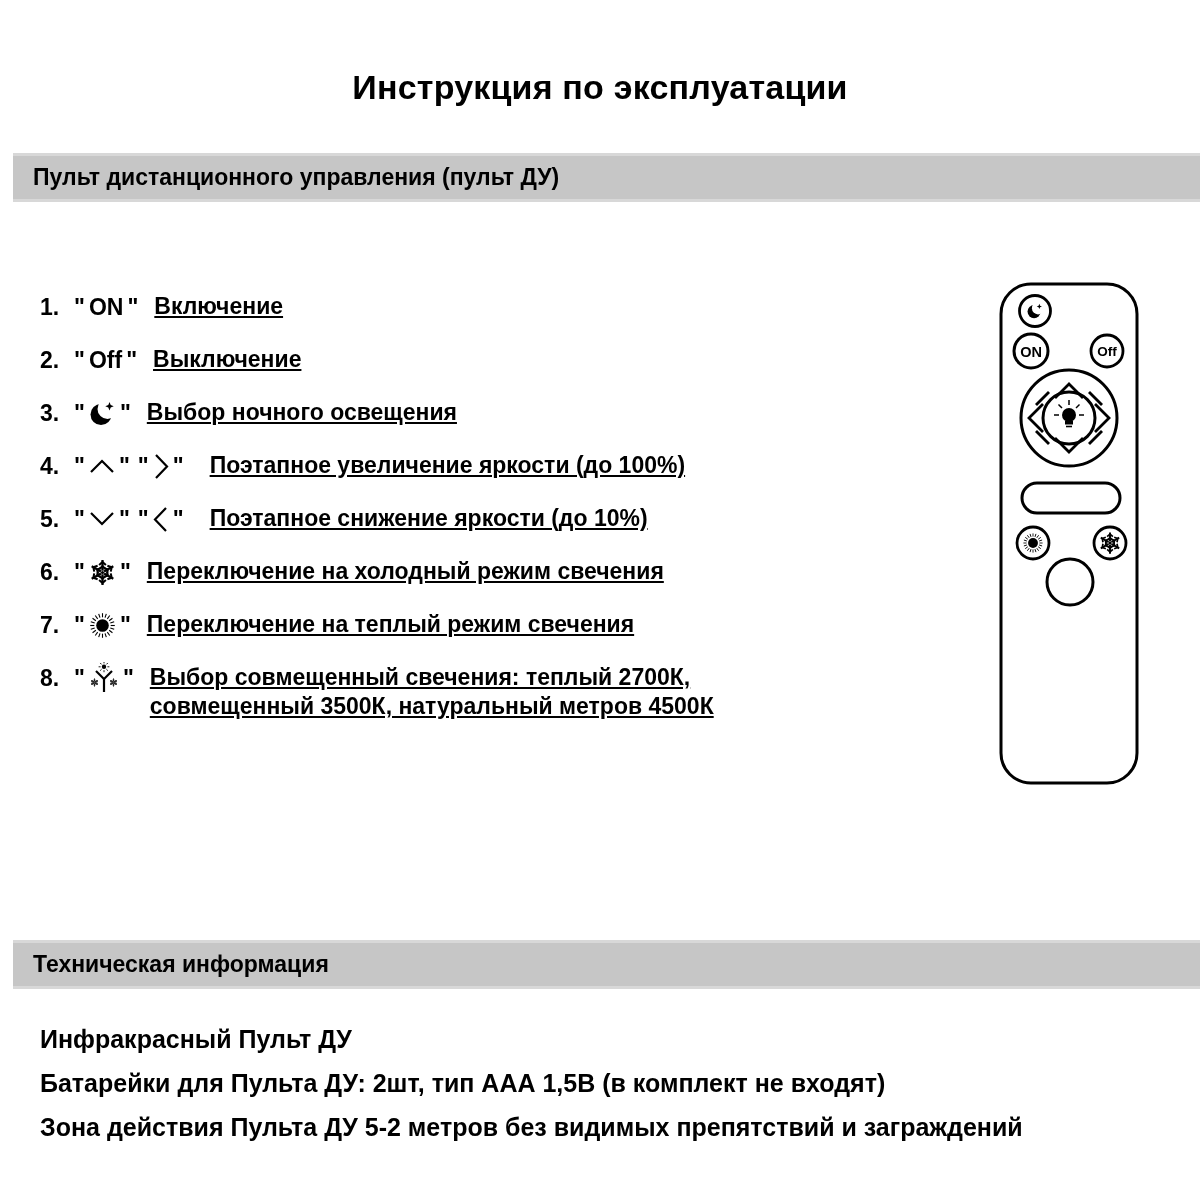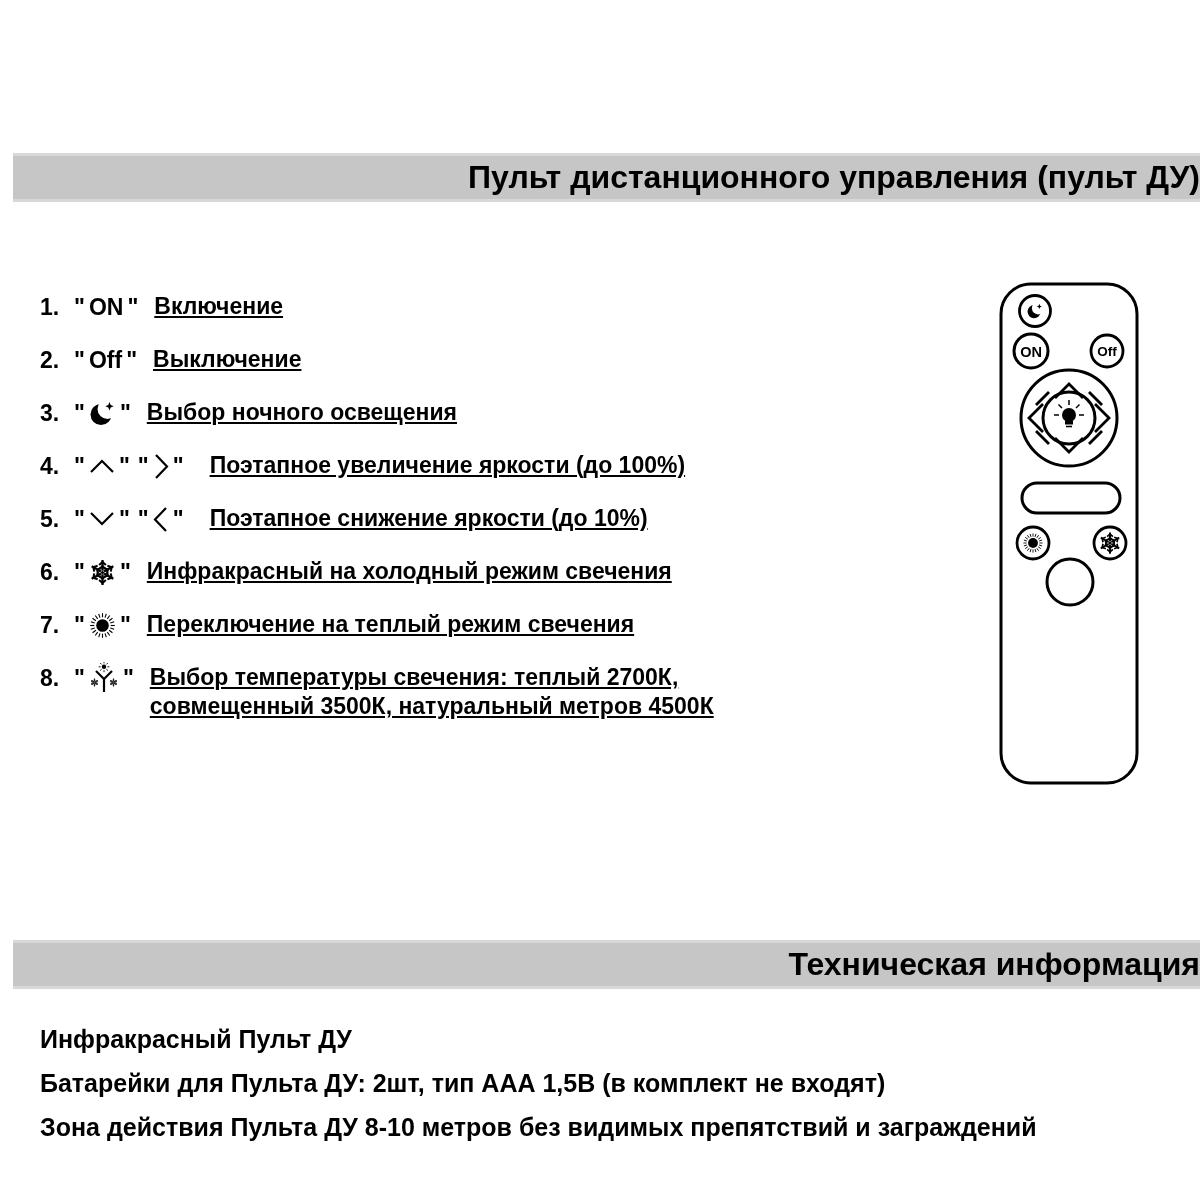--- a/index.html
+++ b/index.html
@@ -26,22 +26,21 @@
     position: absolute;
     left: 13px; right: 0;
     height: 49px;
     box-sizing: border-box;
     background: var(--section_bar_bg, #c6c6c6);
     border-top: 3px solid var(--section_bar_edge, #d8d8d8);
     border-bottom: 3px solid var(--section_bar_edge, #d8d8d8);
     display: flex;
     align-items: center;
     padding-left: 20px;
-    font-size: 32px;
-    justify-content: flex-end;
+    font-size: 23px;
   }
   .bar1 { top: 153px; }
   .bar2 { top: 940px; }
 
   #instructions {
     position: absolute;
     left: 40px; top: 292px;
     width: 920px;
     font-size: 23px;
   }
@@ -82,20 +81,21 @@
     left: 40px; top: 1026px;
     font-size: 25px;
   }
   .tech-line { line-height: 26px; margin-bottom: 18px; }
 </style>
 </head>
 <body>
 
 <div class="page">
 
+  <h1 class="title">Инструкция по эксплуатации</h1>
 
   <div class="section-bar bar1">
     <span>Пульт дистанционного управления (пульт ДУ)</span>
   </div>
 
   <div id="instructions">
       <div class="instr-row">
         <span class="num">1.</span>
         <span class="q">"</span>
         <span class="tok-text">ON</span>
@@ -215,21 +215,21 @@
               <line x1="0" y1="-10.5" x2="-3.4" y2="-7.6" stroke="#000" stroke-width="2"></line>
               <line x1="0" y1="-10.5" x2="3.4" y2="-7.6" stroke="#000" stroke-width="2"></line>
               <line x1="0" y1="-6.2" x2="-3.2" y2="-3.4" stroke="#000" stroke-width="2"></line>
               <line x1="0" y1="-6.2" x2="3.2" y2="-3.4" stroke="#000" stroke-width="2"></line>
             </g>
             <circle r="1.6" fill="#000"></circle>
           </svg>
         </span>
         <span class="q">"</span>
         <span class="label-block">
-          <div>Инфракрасный на холодный режим свечения</div>
+          <div>Переключение на холодный режим свечения</div>
         </span>
       </div>
       <div class="instr-row">
         <span class="num">7.</span>
         <span class="q">"</span>
         <span class="icon-box">
           <svg width="27" height="27" viewBox="-13.5 -13.5 27 27">
             <circle r="6.3" fill="#000"></circle>
             <g transform="rotate(0)">
               <line y1="-8.2" y2="-12.3" stroke="#000" stroke-width="1.1"></line>
@@ -420,21 +420,21 @@
                 <line x1="0" y1="-10.5" x2="3.4" y2="-7.6" stroke="#000" stroke-width="2"></line>
                 <line x1="0" y1="-6.2" x2="-3.2" y2="-3.4" stroke="#000" stroke-width="2"></line>
                 <line x1="0" y1="-6.2" x2="3.2" y2="-3.4" stroke="#000" stroke-width="2"></line>
               </g>
               <circle r="1.6" fill="#000"></circle>
             </g>
           </svg>
         </span>
         <span class="q">"</span>
         <span class="label-block">
-          <div>Выбор температуры свечения: теплый 2700К,</div>
+          <div>Выбор совмещенный свечения: теплый 2700К,</div>
           <div>совмещенный 3500К, натуральный метров 4500К</div>
         </span>
       </div>
     </div>
 
   <svg id="remote" width="140" height="503" viewBox="0 0 140 503">
     <rect class="ln" x="2" y="2" width="136" height="499" rx="30"></rect>
 
     <g>
       <circle class="ln2" cx="36" cy="29" r="15.5"></circle>
@@ -599,16 +599,16 @@
     <circle class="ln" cx="71" cy="300" r="23"></circle>
   </svg>
 
   <div class="section-bar bar2">
     <span>Техническая информация</span>
   </div>
 
   <div id="tech">
       <div class="tech-line">Инфракрасный Пульт ДУ</div>
       <div class="tech-line">Батарейки для Пульта ДУ: 2шт, тип ААА 1,5В (в комплект не входят)</div>
-      <div class="tech-line">Зона действия Пульта ДУ 8-10 метров без видимых препятствий и заграждений</div>
+      <div class="tech-line">Зона действия Пульта ДУ 5-2 метров без видимых препятствий и заграждений</div>
     </div>
 
 </div>
 
 </body></html>

